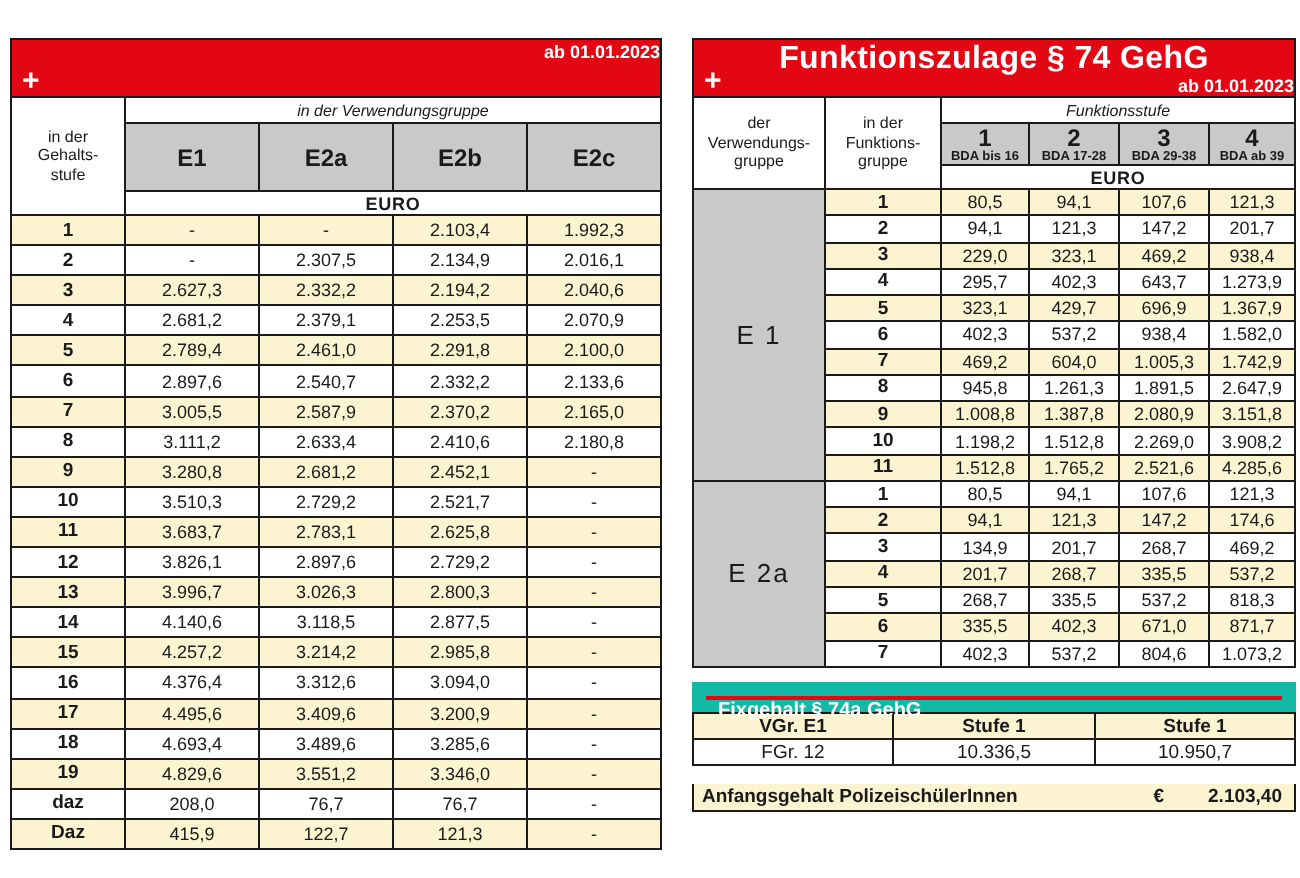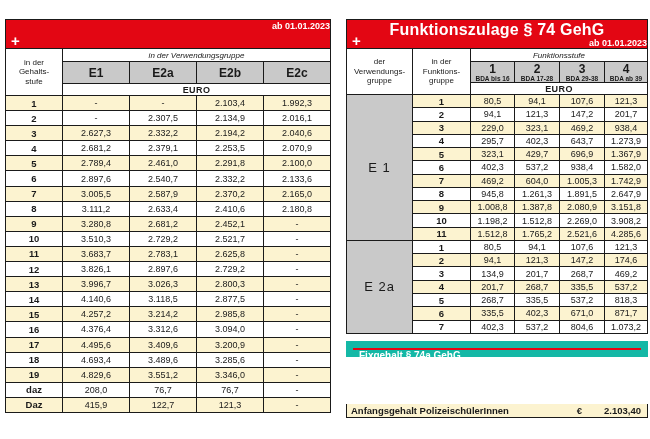--- a/index.html
+++ b/index.html
@@ -24,21 +24,21 @@
     padding-top:1px;
   }
   .redhead .title { font-weight:bold; font-size:16px; line-height:17px; letter-spacing:.2px; }
   .redhead .subtitle { font-weight:bold; font-size:9px; line-height:10px;text-align:right; }
   .plus { position:absolute; left:5px; bottom:-1px; font-size:15px; font-weight:bold; color:#fff; }
 
   table { border-collapse:collapse; table-layout:fixed; width:100%; margin-top:-1px; }
   th, td { border:1px solid #1a1a1a; text-align:center; vertical-align:middle; overflow:hidden; }
 
   .grouphead { font-size:8px; font-weight:normal; height:13px; background:#fff;font-style:italic; }
-  .colhead   { background:#c9c9c9; font-weight:bold; font-size:12px; height:22px;text-align:center; }
+  .colhead   { background:#c9c9c9; font-weight:bold; font-size:12px; height:34px;text-align:center; }
   .euro      { font-size:9px; font-weight:bold; height:12px; letter-spacing:.4px; background:#fff; }
   .stub      { font-size:8px; font-weight:normal; white-space:pre-line; line-height:9.5px; background:#fff; }
 
   .tbl-left tbody tr  { height:15.1px; }
   .tbl-right tbody tr { height:13.28px; }
   tbody td { font-size:9px; background:#fff; }
   td.rowlabel { font-weight:bold; font-size:9.5px; }
   tr.stripe td { background:#fcf3d0; }
   td.grouplabel { background:#c9c9c9 !important; font-weight:normal; font-size:13px; letter-spacing:1px; }
 
@@ -49,21 +49,21 @@
 
   
   .minihead {
     background:#e30613; border:7px solid #14b8a6; color:#fff;
     font-weight:bold; font-size:10px; line-height:14px;
     text-align:left; padding:1px 0 0 6px; height:16px;
   }
   .tbl-fix td { font-size:9.5px; height:13px; }
   .tbl-fix tr.stripe td { background:#fcf3d0; font-weight:bold; }
   .polrow {
-    border:1px solid #1a1a1a; border-top:none; margin-top:12px;
+    border:1px solid #1a1a1a; border-top:none; margin-top:0;
     background:#fcf3d0; height:14px;
     display:flex; align-items:center;
     font-size:9.5px; font-weight:bold;
     padding:0 6px 0 4px;
   }
   .polrow .lbl { flex:1; text-align:left; }
   .polrow .cur { margin-right:22px; }
 </style>
 </head>
 <body>
@@ -432,20 +432,30 @@
 
 <div class="section" style="left:346px; top:341px; width:302px;">
   <div class="minihead">Fixgehalt § 74a GehG</div>
   <table class="tbl-fix">
     <colgroup>
         <col style="width:100px">
         <col style="width:101px">
         <col>
       </colgroup>
     <tbody>
+      <tr class="stripe">
+        <td>VGr. E1</td>
+        <td>Stufe 1</td>
+        <td>Stufe 1</td>
+      </tr>
+      <tr>
+        <td>FGr. 12</td>
+        <td>10.336,5</td>
+        <td>10.950,7</td>
+      </tr>
     </tbody>
   </table>
 </div>
 
 <div class="section" style="left:346px; top:392px; width:302px;">
   <div class="polrow">
     <span class="lbl">Anfangsgehalt PolizeischülerInnen</span>
     <span class="cur">€</span>
     <span class="val">2.103,40</span>
   </div>

